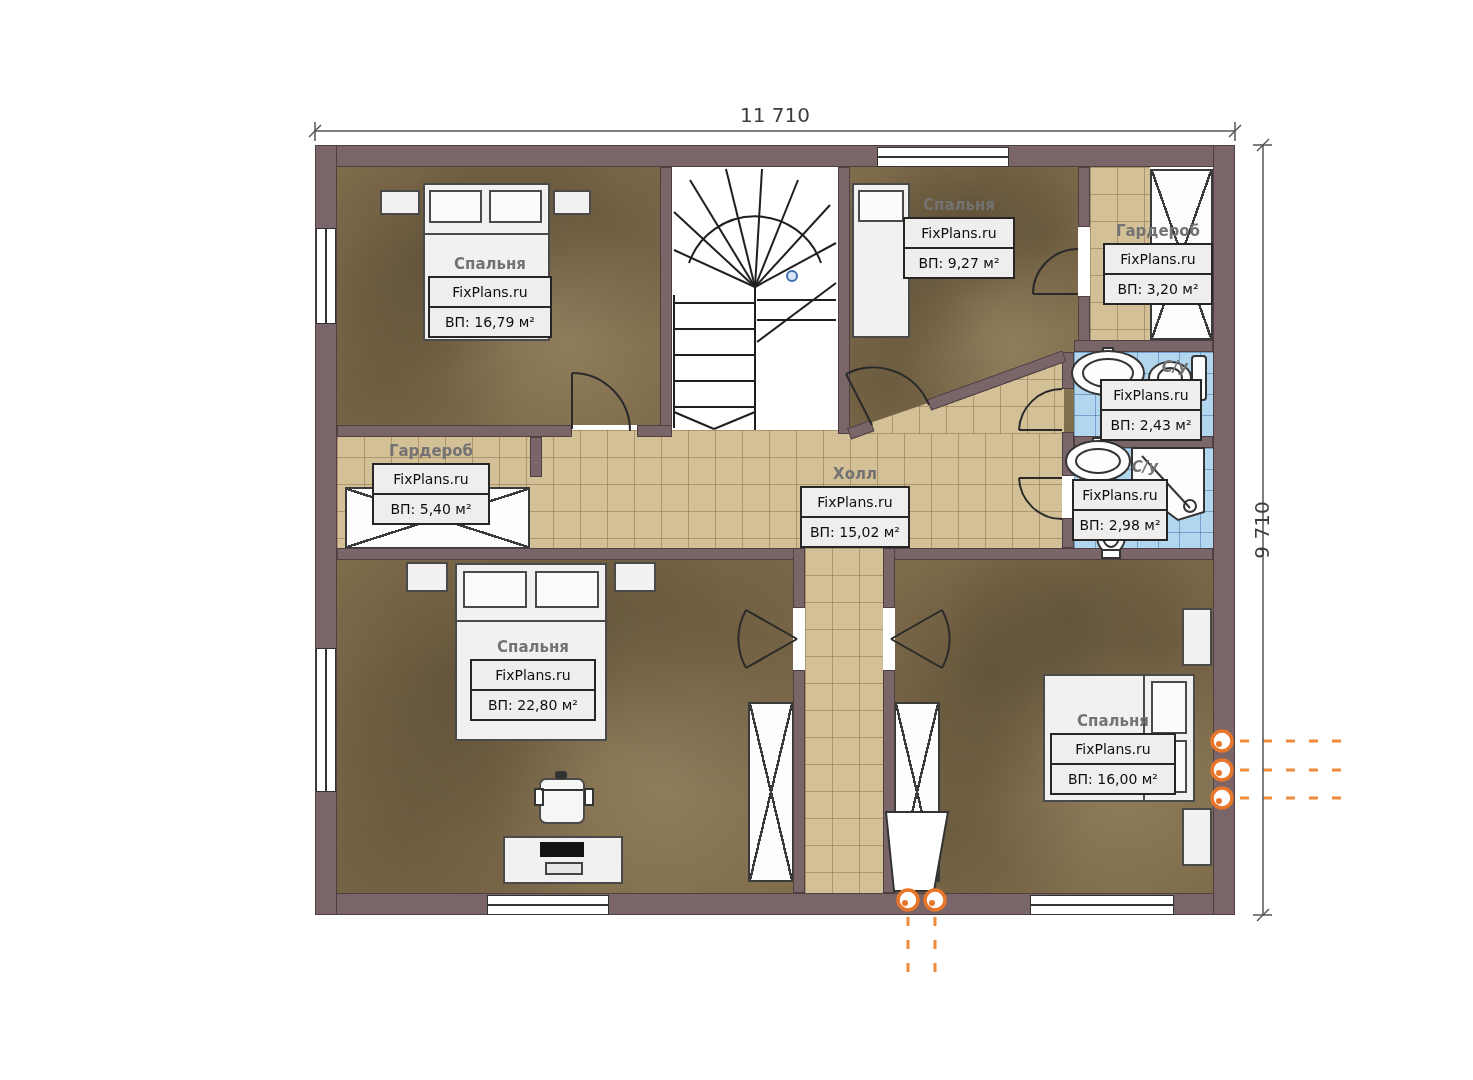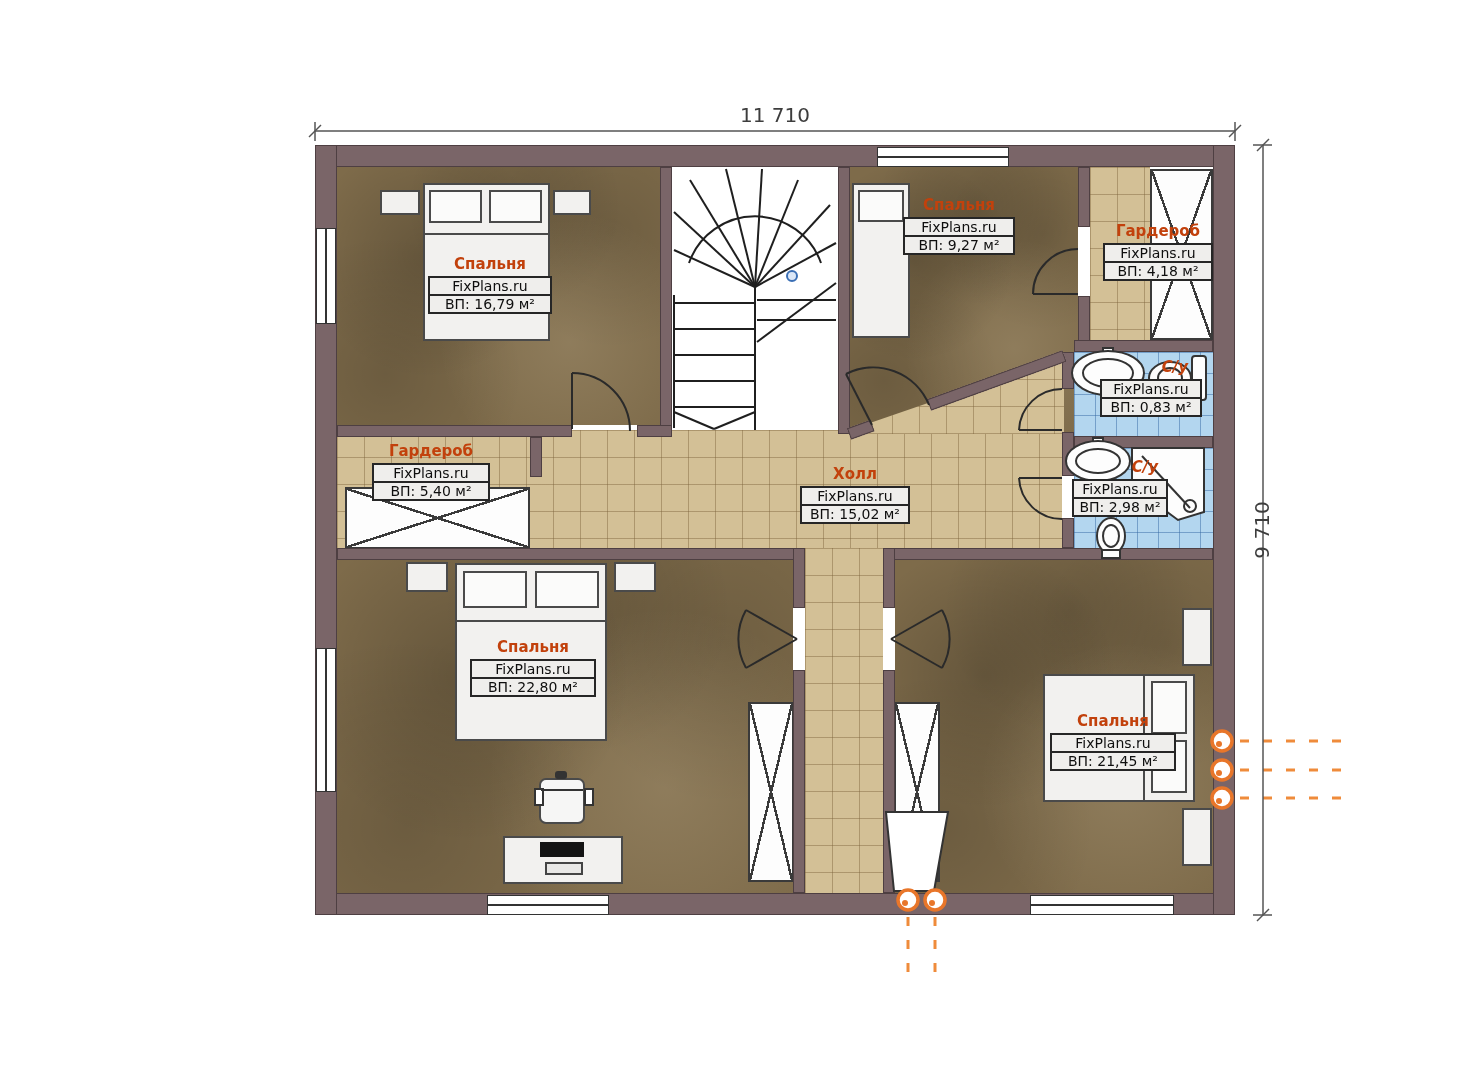--- a/index.html
+++ b/index.html
@@ -32,23 +32,23 @@
   .win-v{background:#fff;border:1px solid #333;z-index:12;
     background-image:linear-gradient(90deg,#333,#333);background-size:2px 100%;
     background-position:center;background-repeat:no-repeat;}
   .furn{background:#f2f1ef;border:2px solid #4a4a4a;z-index:5;box-sizing:border-box;}
   .pillow{background:#fbfbfa;border:2px solid #4a4a4a;z-index:6;box-sizing:border-box;position:absolute;}
   .xbox{background-color:#fdfdfd;border:2px solid #3a3a3a;z-index:5;box-sizing:border-box;
     background-image:
       linear-gradient(to top right, transparent calc(50% - 1.2px), #3a3a3a calc(50% - 1.2px), #3a3a3a calc(50% + 1.2px), transparent calc(50% + 1.2px)),
       linear-gradient(to bottom right, transparent calc(50% - 1.2px), #3a3a3a calc(50% - 1.2px), #3a3a3a calc(50% + 1.2px), transparent calc(50% + 1.2px));}
   .rlabel{position:absolute;z-index:30;display:flex;flex-direction:column;align-items:center;}
-  .rname{font-weight:bold;font-size:15px;color:#c2410c;white-space:nowrap;margin-bottom:3px;}
+  .rname{font-weight:bold;font-size:15px;color:#737373;white-space:nowrap;margin-bottom:3px;}
   .rbox{border:2px solid #262626;background:#efeeec;width:100%;box-sizing:border-box;}
-  .rrow{padding:0 5px;text-align:center;font-size:14px;color:#0e0e0e;white-space:nowrap;}
+  .rrow{padding:6px 5px;text-align:center;font-size:14px;color:#0e0e0e;white-space:nowrap;}
   .rrow + .rrow{border-top:2px solid #262626;}
   .dimtext{position:absolute;z-index:40;font-size:20px;color:#3d3d3d;text-align:center;}
   #overlay{position:absolute;left:0;top:0;z-index:20;pointer-events:none;}
 </style>
 </head>
 <body>
 
 <div id="canvas">
 
   <div class="abs wood" style="left:337px;top:167px;width:323px;height:258px;"></div>
@@ -262,29 +262,29 @@
     <div class="rbox">
         <div class="rrow">FixPlans.ru</div>
     <div class="rrow">ВП: 9,27 м²</div>
       </div>
   </div>
 
   <div class="rlabel" style="left:1103px;top:222px;width:110px;">
     <div class="rname">Гардероб</div>
     <div class="rbox">
         <div class="rrow">FixPlans.ru</div>
-    <div class="rrow">ВП: 4,18 м²</div>
+    <div class="rrow">ВП: 3,20 м²</div>
       </div>
   </div>
 
   <div class="rlabel" style="left:1100px;top:358px;width:102px;">
     <div class="rname" style="font-style:italic;align-self:flex-end;margin-right:14px;">С/у</div>
     <div class="rbox">
         <div class="rrow">FixPlans.ru</div>
-    <div class="rrow">ВП: 0,83 м²</div>
+    <div class="rrow">ВП: 2,43 м²</div>
       </div>
   </div>
 
   <div class="rlabel" style="left:800px;top:465px;width:110px;">
     <div class="rname">Холл</div>
     <div class="rbox">
         <div class="rrow">FixPlans.ru</div>
     <div class="rrow">ВП: 15,02 м²</div>
       </div>
   </div>
@@ -310,20 +310,20 @@
     <div class="rbox">
         <div class="rrow">FixPlans.ru</div>
     <div class="rrow">ВП: 22,80 м²</div>
       </div>
   </div>
 
   <div class="rlabel" style="left:1050px;top:712px;width:126px;">
     <div class="rname">Спальня</div>
     <div class="rbox">
         <div class="rrow">FixPlans.ru</div>
-    <div class="rrow">ВП: 21,45 м²</div>
+    <div class="rrow">ВП: 16,00 м²</div>
       </div>
   </div>
 
   <div class="dimtext" style="left:715px;top:103px;width:120px;">11 710</div>
   <div class="dimtext" style="left:1212px;top:518px;width:100px;transform:rotate(-90deg);">9 710</div>
 
 </div>
 
 </body></html>

